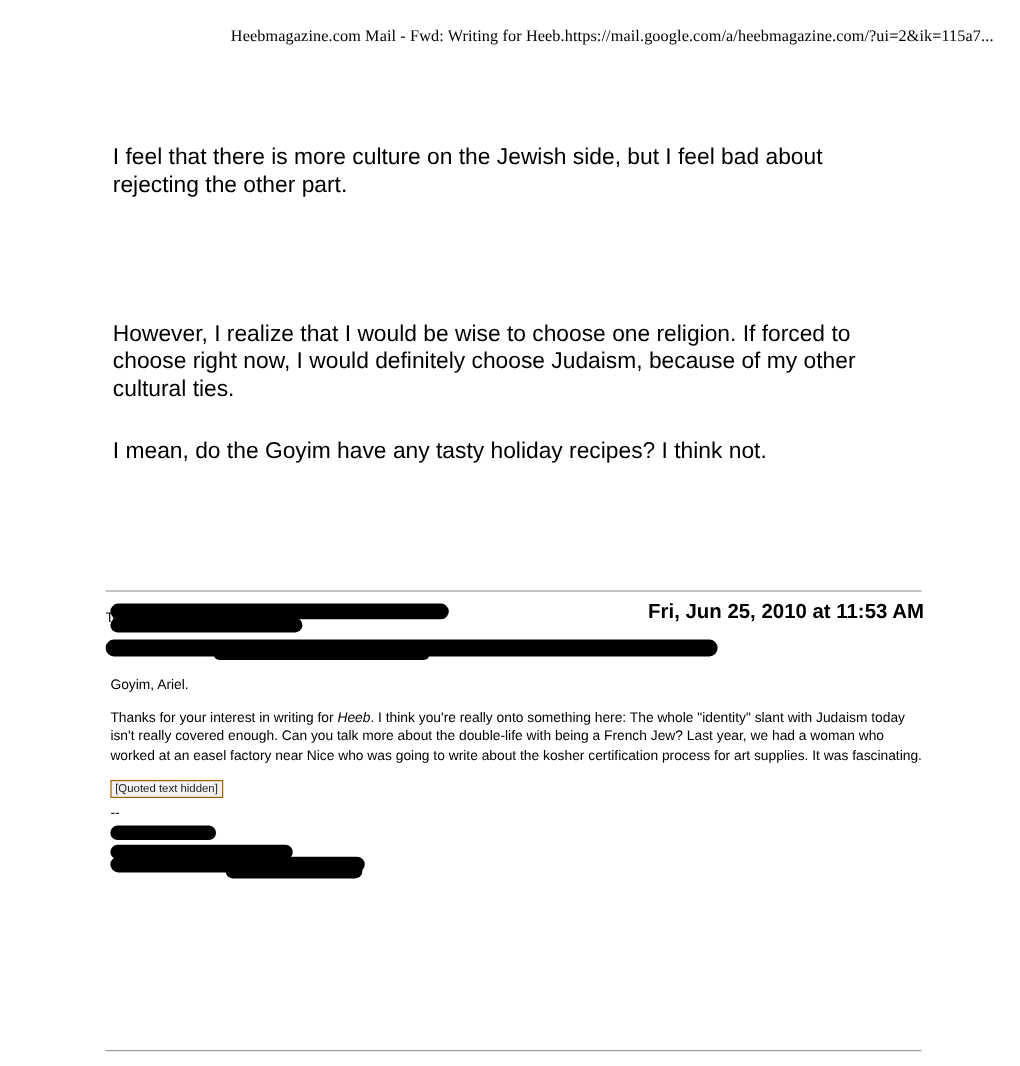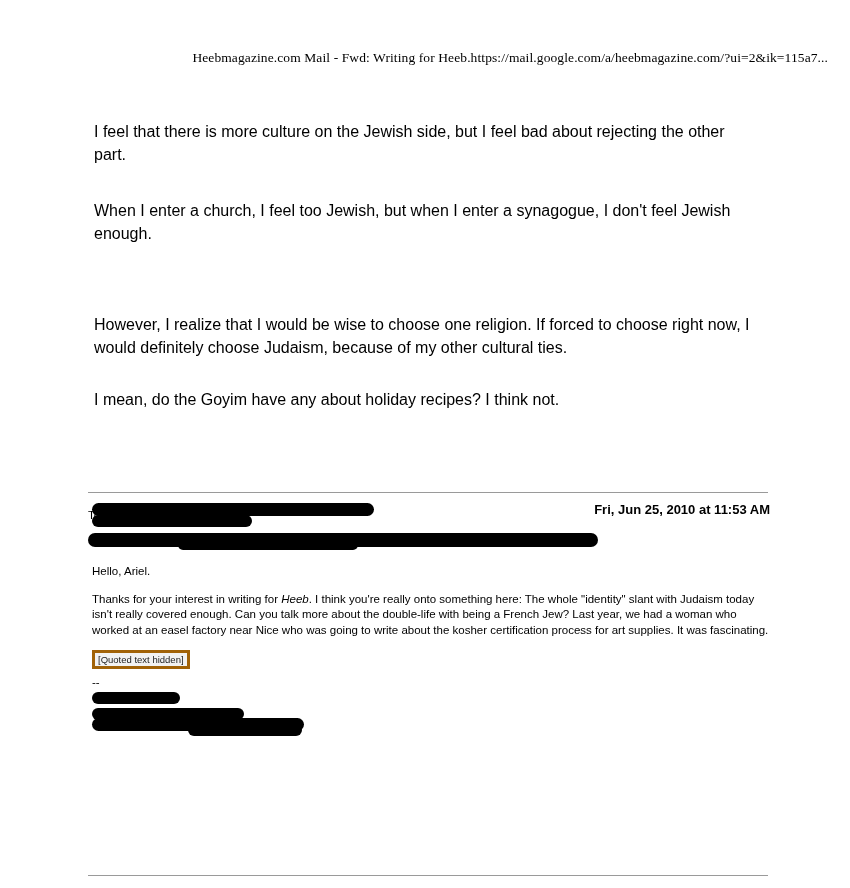--- a/index.html
+++ b/index.html
@@ -25,33 +25,33 @@
     height: 16px;
     font-family: "Liberation Serif", serif;
     font-size: 13.5px;
     color: #000;
     display: flex;
     justify-content: flex-end;
     align-items: baseline;
     white-space: nowrap;
   }
   .print-header .hdr-left { letter-spacing: 0.1px; }
-  .print-header .hdr-right { letter-spacing: 0.1px; margin-top: 28px; }
+  .print-header .hdr-right { letter-spacing: 0.1px; }
 
   
   .msg-body {
     position: absolute;
     left: 94px;
     top: 120px;
     width: 660px;
   }
   .msg-body p {
     margin: 0 0 0 0;
     font-family: "Liberation Sans", sans-serif;
-    font-size: 16px;
+    font-size: 19px;
     line-height: 23px;
     color: #000;
   }
   .gap-1 { height: 33px; }
   .gap-2 { height: 68px; }
   .gap-3 { height: 29px; }
 
   
   .rule {
     position: absolute;
@@ -74,21 +74,21 @@
   }
   .reply-head {
     position: relative;
     height: 58px;
   }
   .reply-date {
     position: absolute;
     right: 0;
     top: 2px;
     font-weight: bold;
-    font-size: 13px;
+    font-size: 17px;
     white-space: nowrap;
   }
   .redact {
     background: #000;
     border-radius: 7px;
     position: absolute;
   }
   .r1 { left: 4px;  top: 3px;  width: 282px; height: 13px; }
   .r2 { left: 4px;  top: 15px; width: 160px; height: 12px; }
   .r3 { left: 0px;  top: 33px; width: 510px; height: 14px; }
@@ -107,21 +107,21 @@
     font-size: 11.5px;
     line-height: 15.5px;
   }
   .reply-para.first { margin-top: 6px; }
   .reply-para em { font-style: italic; text-align: right; }
 
   .quoted-hidden {
     display: inline-block;
     margin: 0 0 6px 4px;
     font-size: 9.5px;
-    border: 3px solid #a16207;
+    border: 1px solid #a16207;
     background: #f2f2f2;
     padding: 1px 3px;
     line-height: 11px;
     color: #222;
   }
 
   .sig {
     padding-left: 4px;
     position: relative;
     font-size: 11.5px;
@@ -140,41 +140,40 @@
 <body>
 
 <div class="print-header">
   <span class="hdr-left">Heebmagazine.com Mail - Fwd: Writing for Heeb.</span>
   <span class="hdr-right">https://mail.google.com/a/heebmagazine.com/?ui=2&amp;ik=115a7...</span>
 </div>
 
 <div class="msg-body">
   <p>I feel that there is more culture on the Jewish side, but I feel bad about rejecting the other part.</p>
   <div class="gap-1"></div>
-  <p>When I enter a church, I feel too Jewish, but when I enter a synagogue, I don't feel Jewish enough.</p>
   <div class="gap-2"></div>
   <p>However, I realize that I would be wise to choose one religion. If forced to choose right now, I would definitely choose Judaism,  because of my other cultural ties.</p>
   <div class="gap-3"></div>
-  <p>I mean, do the Goyim have any about holiday recipes? I think not.</p>
+  <p>I mean, do the Goyim have any tasty holiday recipes? I think not.</p>
 </div>
 
 <div class="rule rule-top"></div>
 
 <div class="reply">
 
   <div class="reply-head">
     <div class="redact r1"></div>
     <div class="redact r2"></div>
     <span class="to-label">To:</span>
     <div class="redact r3"></div>
     <div class="redact r4"></div>
     <span class="reply-date">Fri, Jun 25, 2010 at 11:53 AM</span>
   </div>
 
-  <p class="reply-para first">Hello, Ariel.</p>
+  <p class="reply-para first">Goyim, Ariel.</p>
 
   <p class="reply-para"><span>Thanks for your interest in writing for </span><em>Heeb</em><span>. I think you're really onto something here: The whole "identity" slant with Judaism today isn't really covered enough. Can you talk more about the double-life with being a French Jew? Last year, we had a woman who worked at an easel factory near Nice who was going to write about the kosher certification process for art supplies. It was fascinating.</span></p>
 
 
   <div class="quoted-hidden">[Quoted text hidden]</div>
 
   <div class="sig">
     <div class="dashes">--</div>
     <div class="sig-redact-1">
       <div class="redact"></div>

